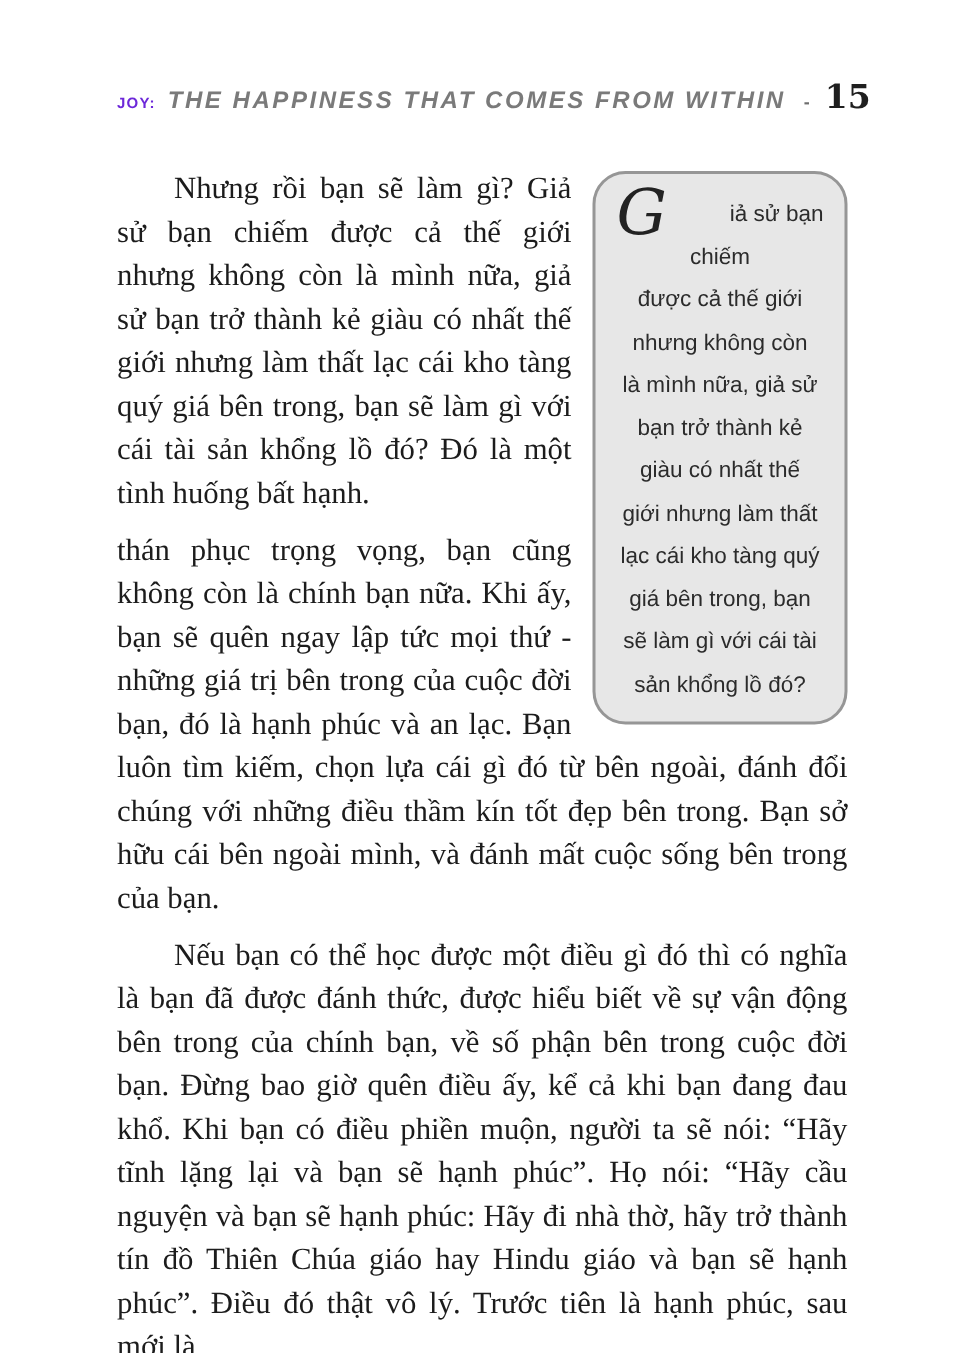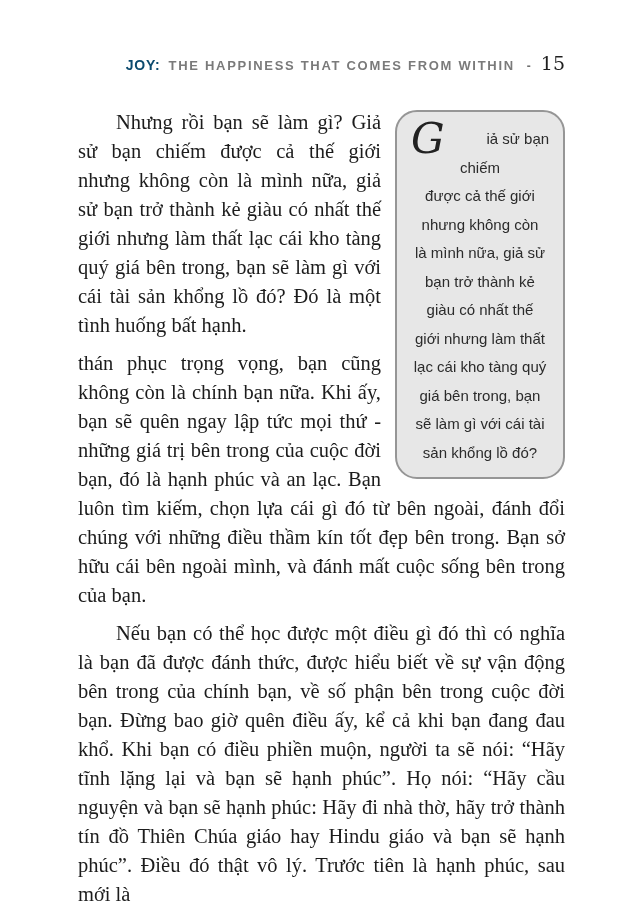--- a/index.html
+++ b/index.html
@@ -17,43 +17,44 @@
   }
   
   .header {
     text-align: right;
     white-space: nowrap;
     margin-bottom: 34px;
   }
   .h-joy {
     font-family: "Liberation Sans", sans-serif;
     font-weight: bold;
-    font-size: 14px;
-    color: #0c4a6e;
+    font-size: 10px;
+    color: #6d28d9;
     letter-spacing: 0.8px;
   }
   .h-rest {
     font-family: "Liberation Sans", sans-serif;
     font-weight: bold;
-    font-size: 13px;
+    font-size: 16px;
     color: #7a7a7a;
     letter-spacing: 1.7px;
     margin-left: 4px;
+    font-style: italic;
   }
   .h-sep {
     font-family: "Liberation Sans", sans-serif;
     font-weight: bold;
     font-size: 12px;
     color: #6e6e6e;
     margin: 0 6px 0 8px;
   }
   .h-page {
     font-family: "DejaVu Serif", serif;
-    font-weight: normal;
-    font-size: 19px;
+    font-weight: bold;
+    font-size: 22px;
     color: #1f1f1f;
   }
   
   .content { font-size: 20.5px; line-height: 29px; text-align: justify; }
   .para { margin: 0 0 9px 0; }
   .para.indent { text-indent: 38px; }
   .para.no-indent { text-indent: 0; }
   
   .callout {
     float: right;

